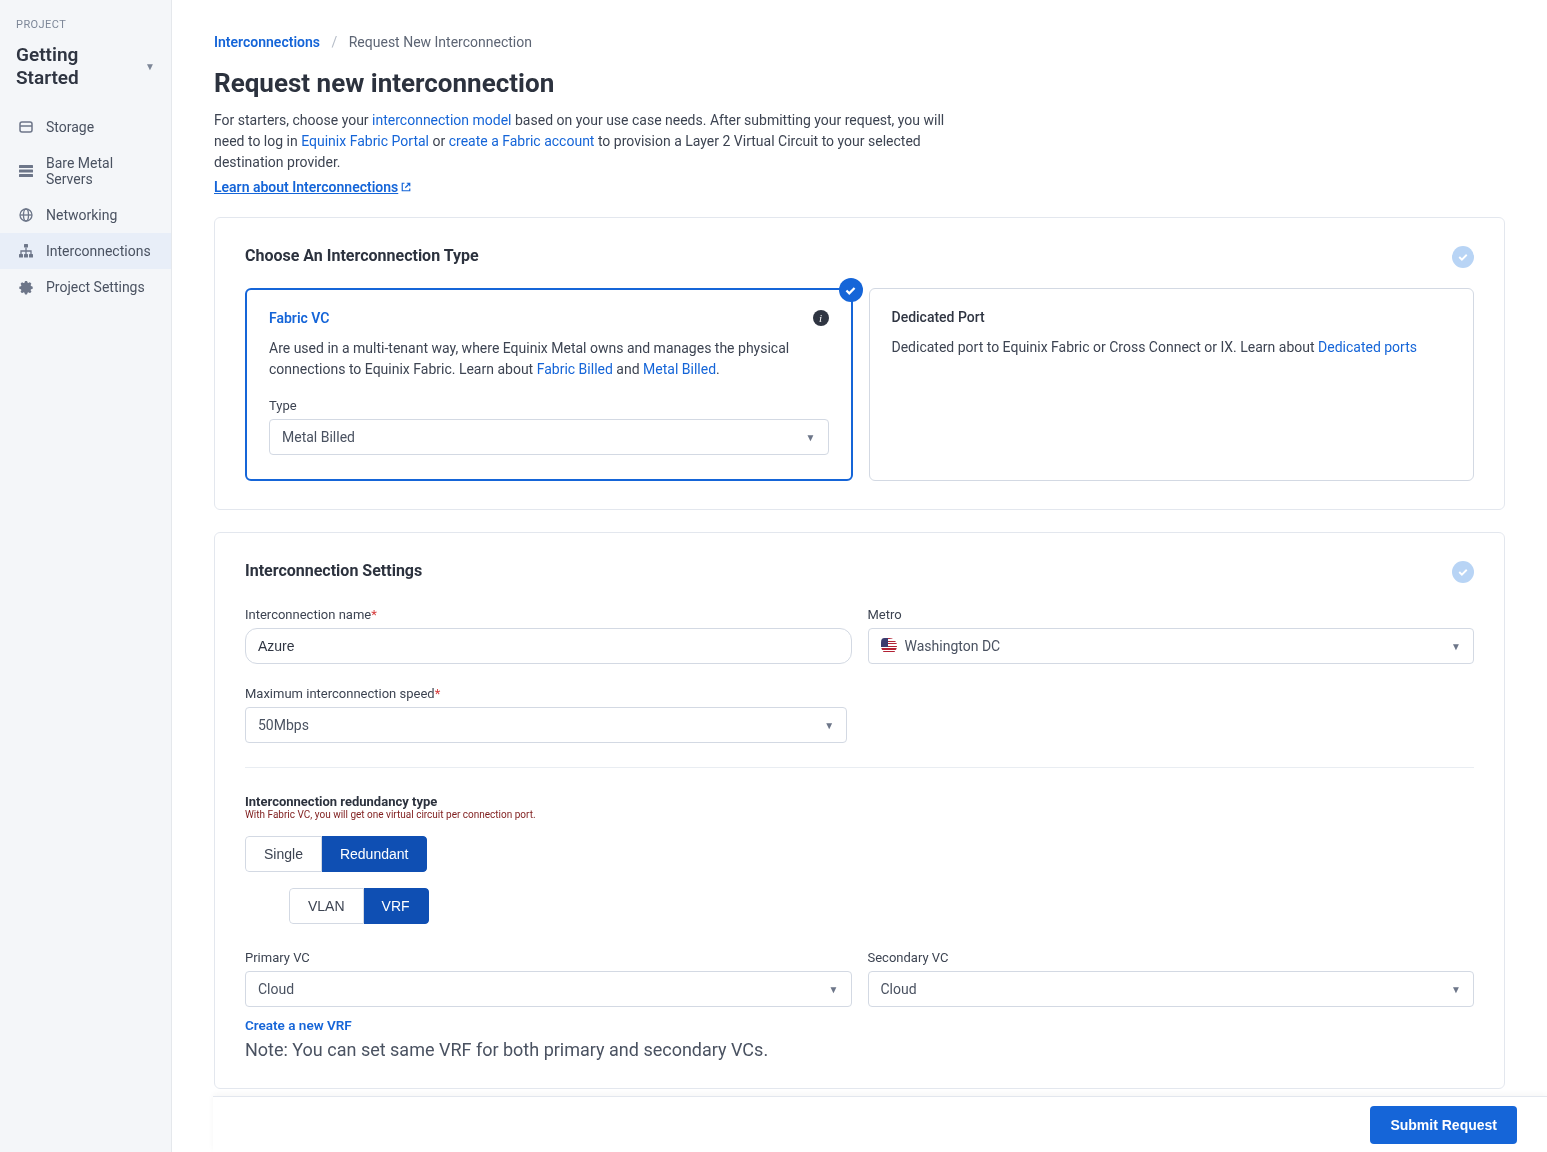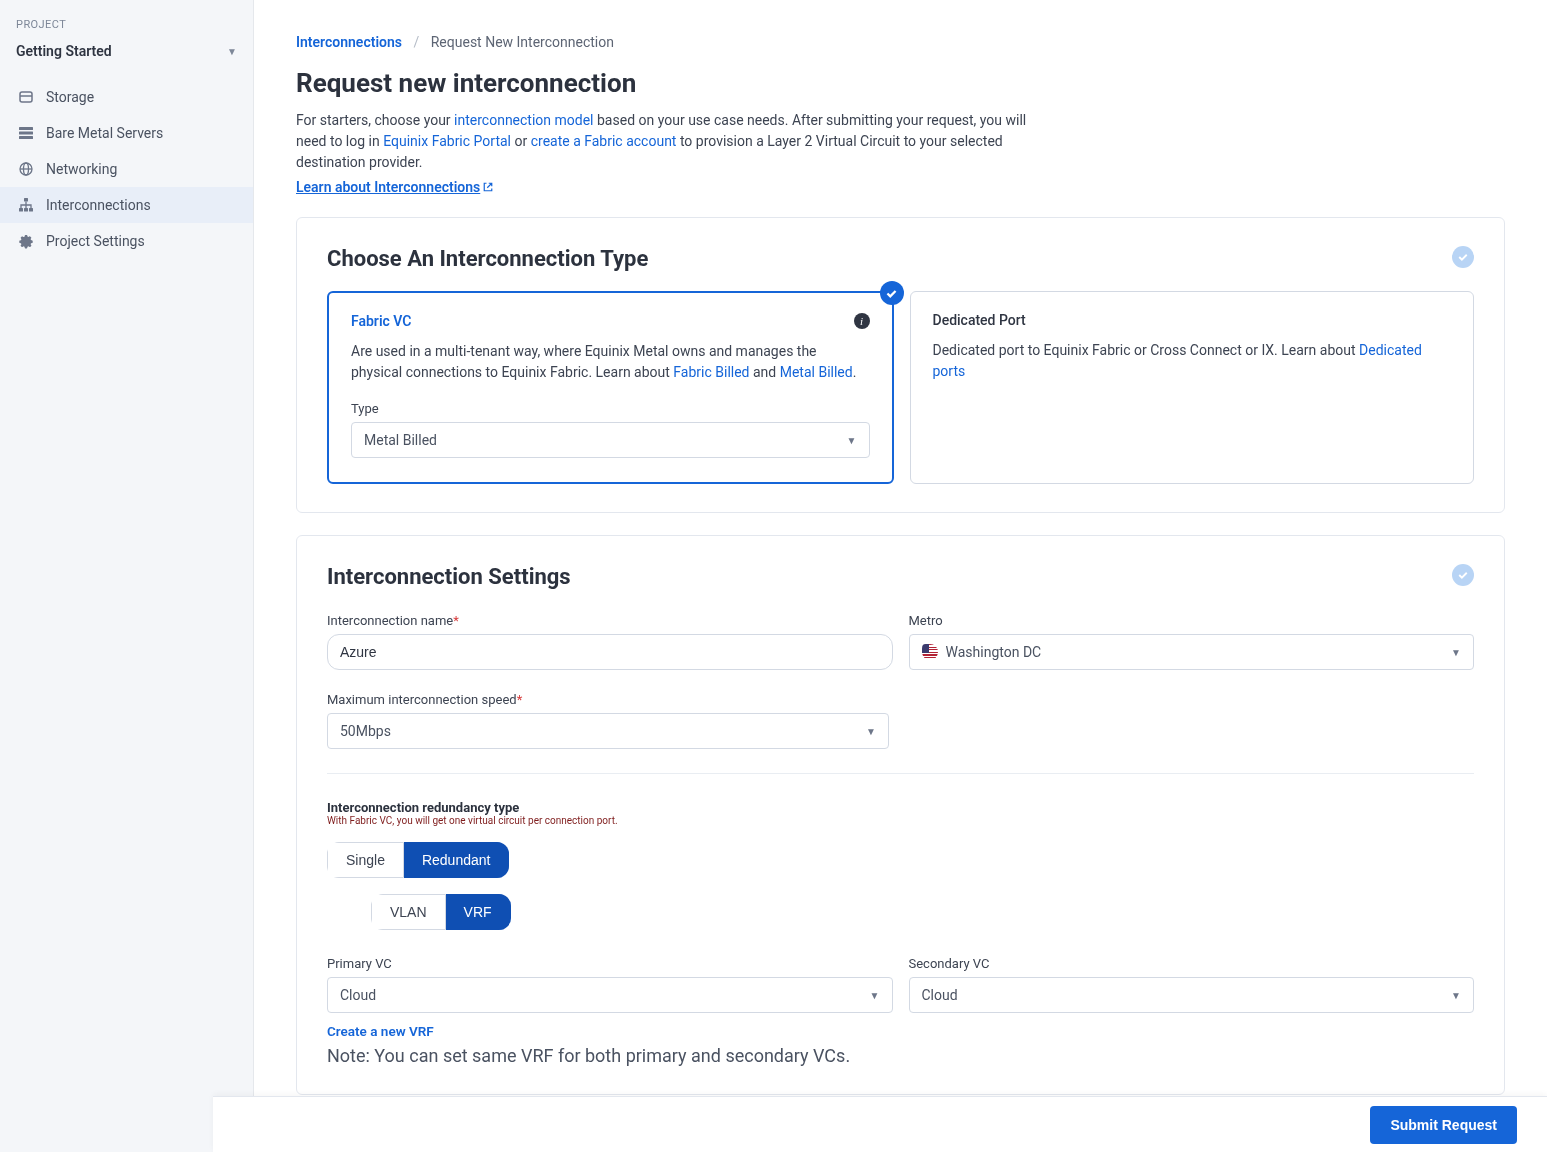--- a/index.html
+++ b/index.html
@@ -8,40 +8,40 @@
     font-size: 14px;
     color: #2f3542;
     background: #fff;
     width: 1547px;
     height: 1152px;
     overflow: hidden;
     position: relative;
   }
   .app { display: flex; width: 100%; height: 100%; }
   .sidebar {
-    width: 254px;
+    width: 172px;
     background: #f4f6f9;
     border-right: 1px solid #e5e8ec;
     padding-top: 14px;
     flex-shrink: 0;
   }
   .sidebar-label {
     font-size: 11px;
     color: #7d8798;
     letter-spacing: 0.04em;
     padding: 4px 16px;
   }
   .project-row {
     display: flex;
     align-items: center;
     justify-content: space-between;
     padding: 8px 16px 14px 16px;
     cursor: pointer;
   }
-  .project-row .name { font-size: 14px; font-weight: 600; color: #2f3542; }
+  .project-row .name { font-size: 19px; font-weight: 600; color: #2f3542; }
   .project-row .chev { color: #7d8798; font-size: 10px; }
   .nav { margin-top: 6px; }
   .nav-item {
     display: flex;
     align-items: center;
     gap: 12px;
     padding: 10px 18px;
     color: #4a5261;
     font-size: 14px;
     cursor: pointer;
@@ -66,21 +66,21 @@
     border: 1px solid #e3e7ee;
     border-radius: 6px;
     padding: 28px 30px;
     margin-top: 22px;
     position: relative;
     background: #fff;
   }
   .panel-header {
     display: flex; justify-content: space-between; align-items: flex-start;
   }
-  .panel-title { font-size: 22px; font-weight: 700; color: #2c323e; }
+  .panel-title { font-size: 16px; font-weight: 700; color: #2c323e; }
   .step-check {
     width: 22px; height: 22px; border-radius: 50%; background: #b8d4f5; display: flex; align-items: center; justify-content: center;
   }
   .step-check svg { color: #fff; }
   .cards { display: flex; gap: 16px; margin-top: 20px; }
   .card {
     flex: 1;
     border: 1px solid #d3d9e3;
     border-radius: 6px;
     padding: 20px 22px 24px 22px;
@@ -116,21 +116,21 @@
   .form-col { flex: 1; }
   .flag {
     width: 16px; height: 16px; border-radius: 50%;
     background: linear-gradient(to bottom, #b22234 0%, #b22234 8%, #fff 8%, #fff 16%, #b22234 16%, #b22234 24%, #fff 24%, #fff 32%, #b22234 32%, #b22234 40%, #fff 40%, #fff 48%, #b22234 48%, #b22234 56%, #fff 56%, #fff 64%, #b22234 64%, #b22234 72%, #fff 72%, #fff 80%, #b22234 80%, #b22234 88%, #fff 88%, #fff 100%);
     position: relative; display:inline-block; margin-right:8px; flex-shrink:0;
   }
   .flag::after { content:''; position:absolute; top:0; left:0; width:45%; height:55%; background:#3c3b6e; border-top-left-radius:50%; }
   .select .left { display:flex; align-items:center; }
   .subhead { font-size: 13px; font-weight: 700; color: #2c323e; margin-top: 26px; }
   .subtext { font-size: 10px; color: #7f1d1d; }
-  .seg-group { display: inline-flex; border-radius: 12px; overflow: hidden; margin-top: 16px; }
+  .seg-group { display: inline-flex; border-radius: 4px; overflow: hidden; margin-top: 16px; }
   .seg-btn {
     border: 1px solid #d3d9e3;
     padding: 9px 18px;
     font-size: 14px;
     background: #fff;
     cursor: pointer;
     color: #3d4452;
   }
   .seg-btn + .seg-btn { border-left: none; }
   .seg-btn.active { background: #0f4fb3; color: #fff; border-color: #0f4fb3; font-weight:500; }

